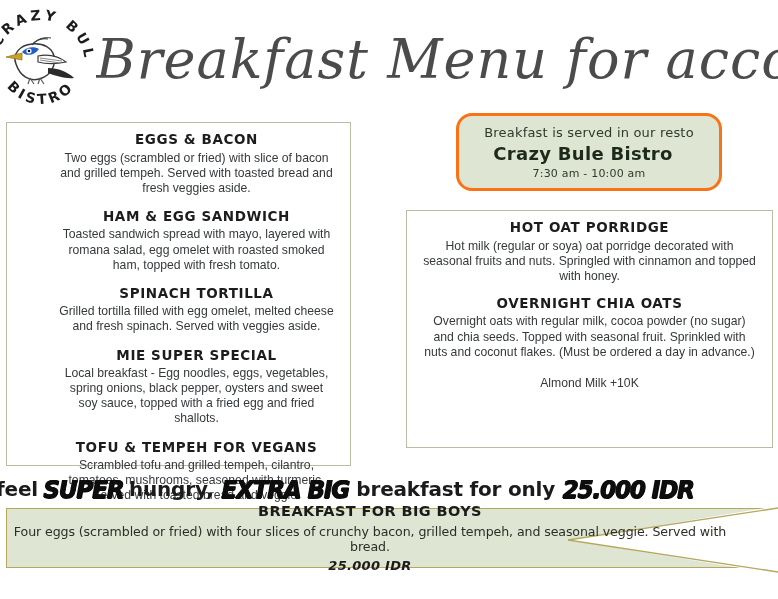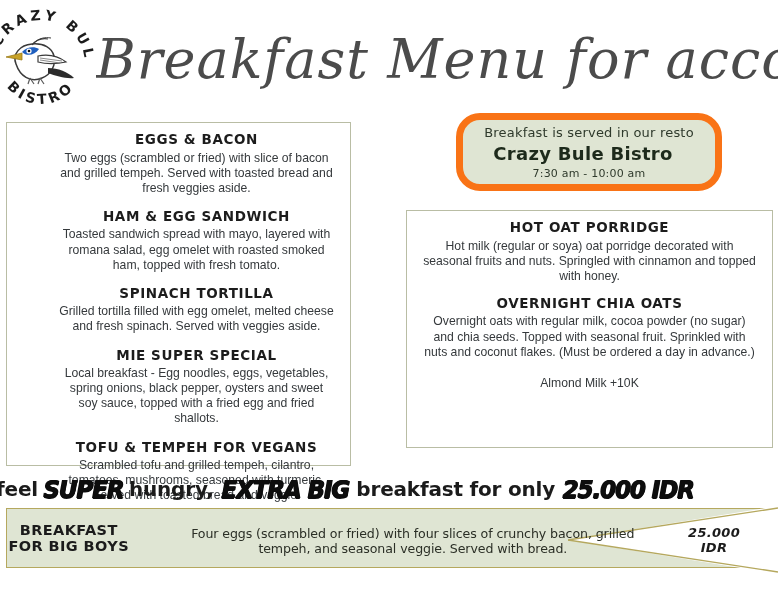--- a/index.html
+++ b/index.html
@@ -95,22 +95,22 @@
   }
 
   
   #hours-box {
     position: absolute;
     left: 456px;
     top: 113px;
     width: 266px;
     height: 78px;
     background: #dfe5d3;
-    border: 7px solid #f97316;
-    border-radius: 24px;
+    border: 3px solid #f97316;
+    border-radius: 16px;
     box-sizing: border-box;
     display: flex;
     flex-direction: column;
     align-items: center;
     justify-content: center;
     text-align: center;
   }
   .hours-line1 {
     font-family: "DejaVu Sans", sans-serif;
     font-size: 13px;
@@ -192,25 +192,24 @@
     width: 210px;
     height: 68px;
   }
   .ribbon-content {
     position: absolute;
     left: 0;
     top: 2px;
     width: 740px;
     height: 60px;
     display: flex;
-    flex-direction: row;
+    flex-direction: column;
     align-items: center;
     justify-content: center;
     text-align: center;
-    gap: 43px;
   }
   .ribbon-title {
     font-family: "DejaVu Sans", sans-serif;
     font-weight: 700;
     font-size: 14.5px;
     color: #1b1b1b;
     letter-spacing: 0.4px;
   }
   .ribbon-desc {
     font-family: "DejaVu Sans", sans-serif;

